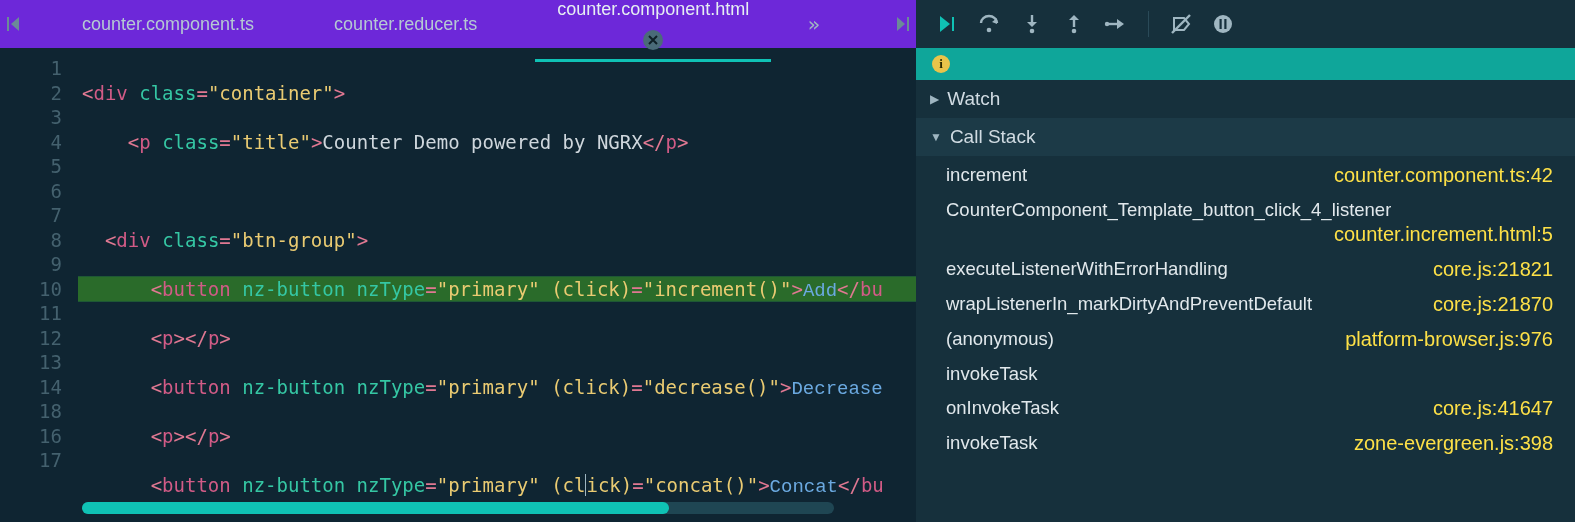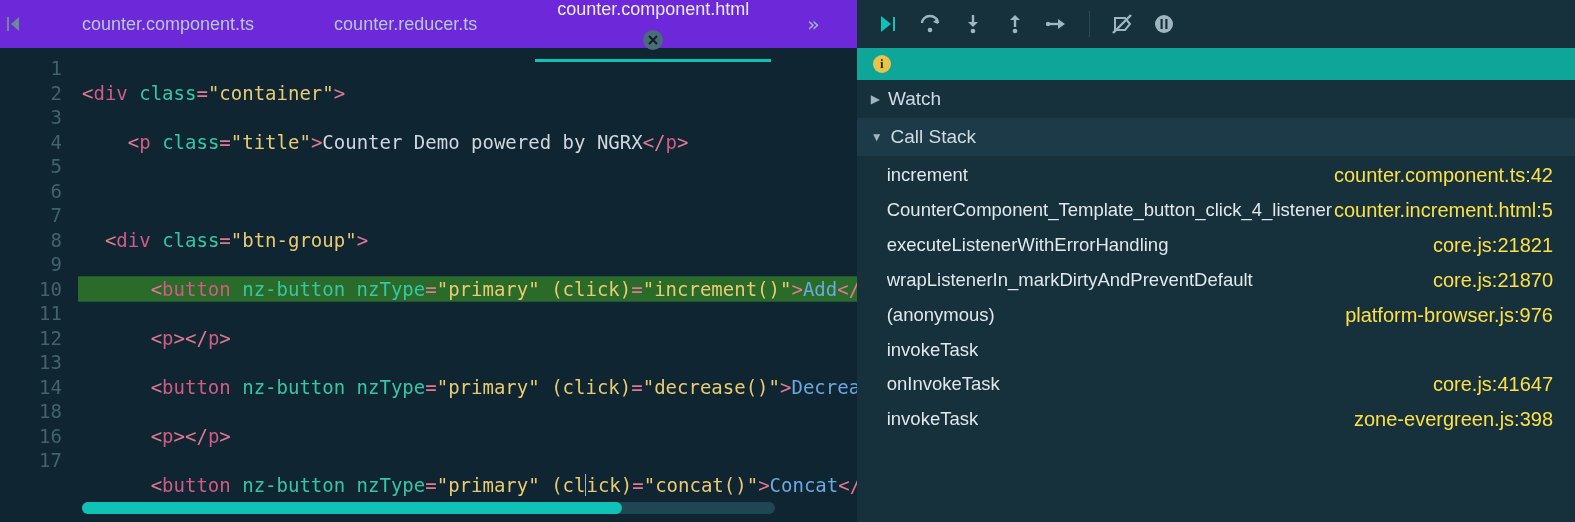--- a/index.html
+++ b/index.html
@@ -117,21 +117,21 @@
   background: #0fc2b5;
 }
 
 
 .p  { color: #e07892; }   
 .t  { color: #d15b86; }   
 .a  { color: #35c7a4; }   
 .an { color: #eacb72; }   
 .s  { color: #eacb72; }   
 .tx { color: #cfd7dd; }   
-.fn { color: #6ba9e0; }   
+.fn { color: #6ba9e0; font-family: Liberation Mono, monospace; }   
 
 
 .debug-pane {
   flex: 1;
   background: #16303c;
   display: flex;
   flex-direction: column;
   font-family: -apple-system, "Segoe UI", sans-serif;
 }
 .dbg-toolbar {
@@ -200,21 +200,21 @@
   overflow: hidden;
   text-overflow: ellipsis;
   white-space: nowrap;
 }
 .stack-row .loc {
   color: #fde047;
   white-space: nowrap;
   font-size: 20px;
 }
 .stack-row.wrap {
-  flex-direction: row;
+  flex-direction: column;
   align-items: flex-end;
   gap: 2px;
 }
 .stack-row.wrap .fn-name {
   align-self: flex-start;
 }
 </style>
 </head>
 <body>
 

